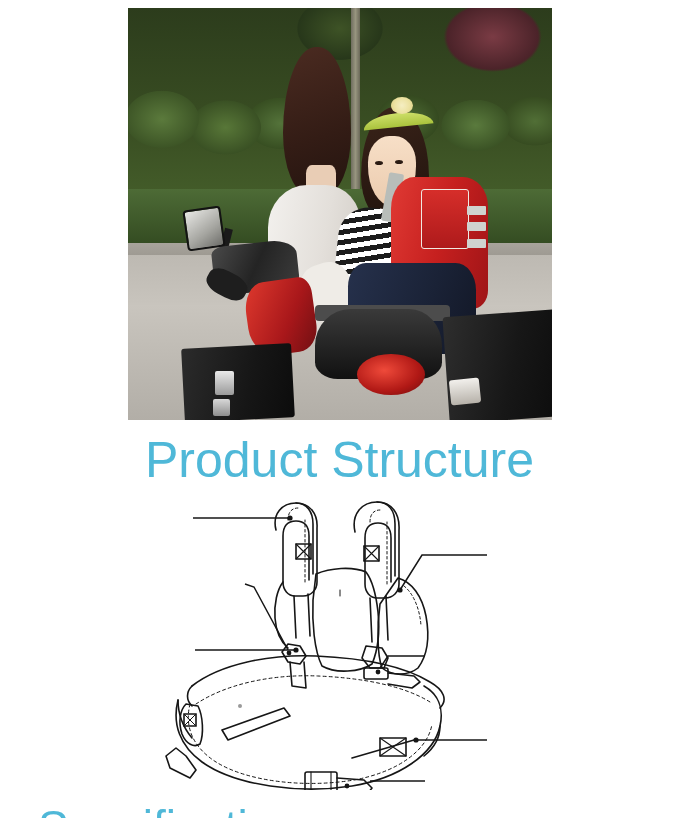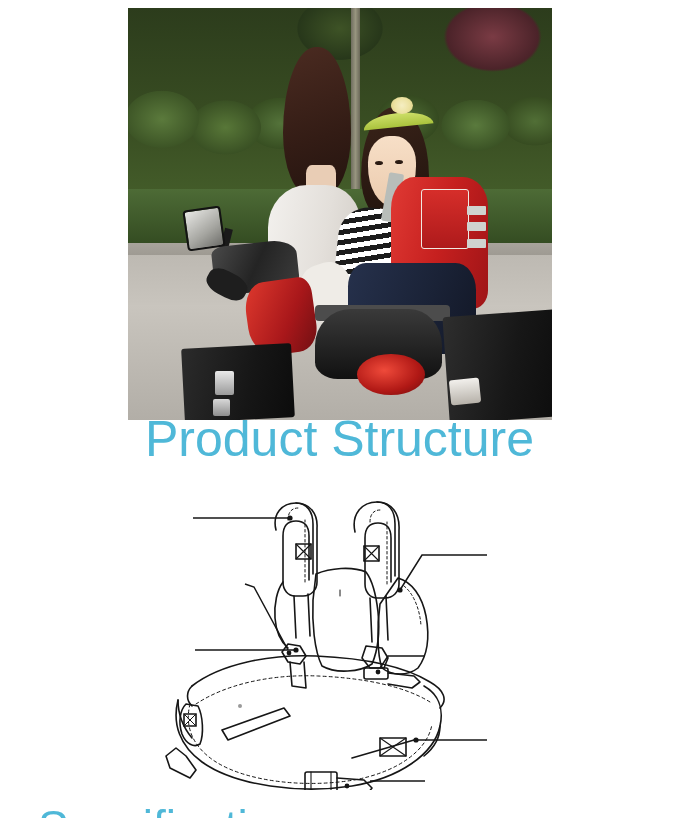--- a/index.html
+++ b/index.html
@@ -298,21 +298,21 @@
     left: 44%; top: 72%;
     width: 32%; height: 4%;
     background: #4c4c4c;
     border-radius: 4px;
   }
 
   
   .title {
     position: absolute;
     left: 0;
-    top: 411px;
+    top: 432px;
     width: 679px;
     text-align: center;
     font-size: 50px;
     line-height: 56px;
     font-weight: 400;
     letter-spacing: 0px;
     color: #4fb8d8;
     font-family: "Liberation Sans", sans-serif;
     white-space: nowrap;
   }

